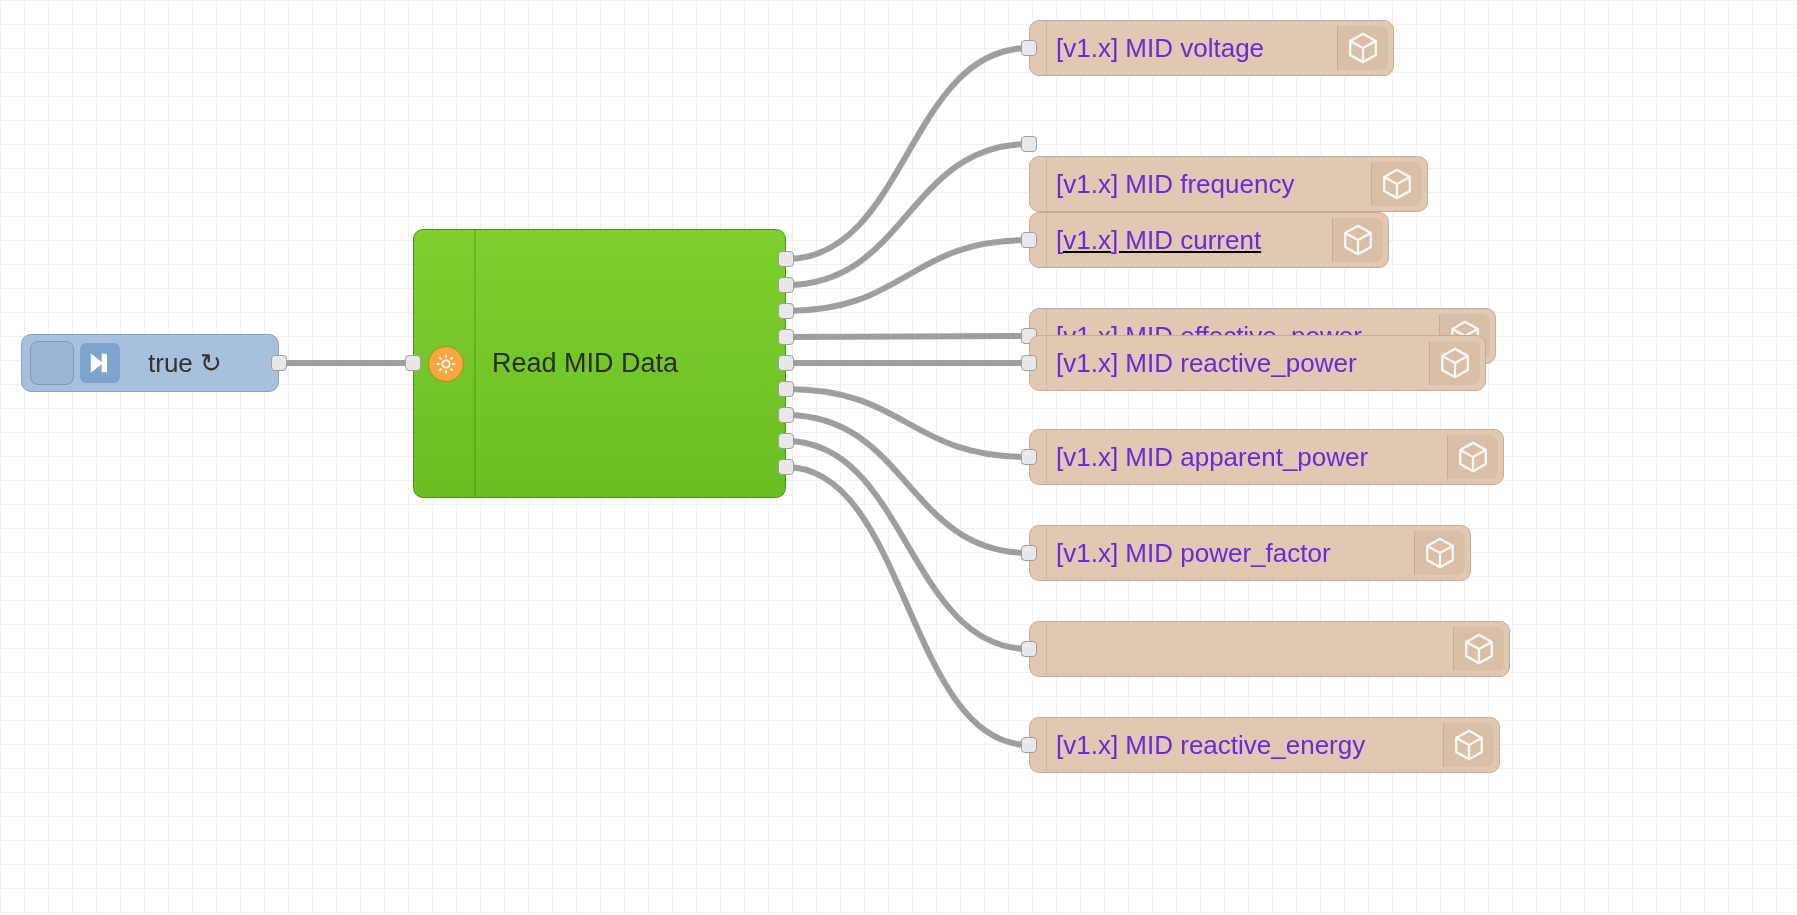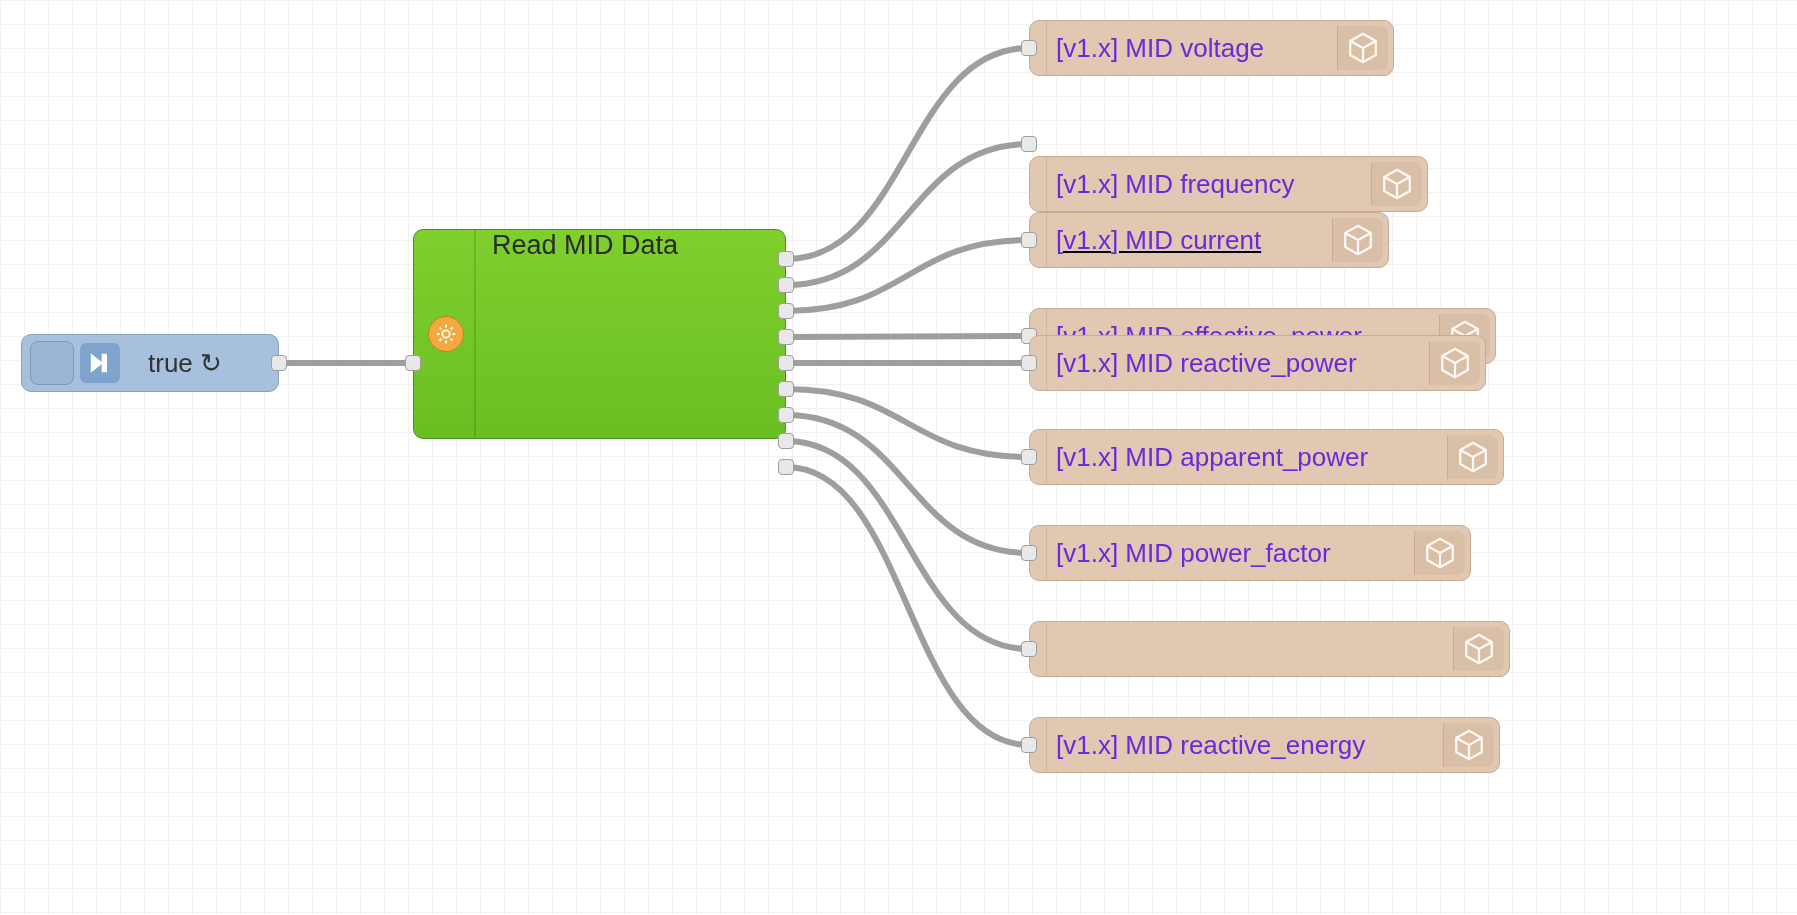--- a/index.html
+++ b/index.html
@@ -10,21 +10,21 @@
   .wire{fill:none;stroke:#9e9e9e;stroke-width:6;stroke-linecap:round}
   .port{position:absolute;width:16px;height:16px;background:#e8e8e8;border:1px solid #9e9e9e;border-radius:4px;box-sizing:border-box}
 
   
   .inject{position:absolute;left:21px;top:334px;width:258px;height:58px;background:#a7c0de;border:1px solid #8aa2bd;border-radius:10px;box-sizing:border-box;display:flex;align-items:center}
   .inject .btn{width:42px;height:42px;margin-left:8px;background:#9bb5d4;border:1px solid #7f98b6;border-radius:8px}
   .inject .arrow-box{width:40px;height:40px;margin-left:6px;background:#7ea3cc;border-radius:6px;display:flex;align-items:center;justify-content:center}
   .inject .label{margin-left:28px;font-size:26px;color:#333}
 
   
-  .func{position:absolute;left:413px;top:229px;width:373px;height:210px;box-sizing:border-box;border-radius:10px;border:1px solid #4e8f1f;background:linear-gradient(#7fcf2d,#69bf22);display:flex;align-items:flex-start}
+  .func{position:absolute;left:413px;top:229px;width:373px;height:269px;box-sizing:border-box;border-radius:10px;border:1px solid #4e8f1f;background:linear-gradient(#7fcf2d,#69bf22);display:flex;align-items:center}
   .func::before{content:"";position:absolute;left:60px;top:0;bottom:0;width:2px;background:rgba(0,0,0,.12)}
   .func .icon{position:absolute;left:14px;top:50%;transform:translateY(-50%);width:34px;height:34px;background:#f4a940;border:1px solid #c77f1e;border-radius:50%;display:flex;align-items:center;justify-content:center}
   .func .label{margin-left:78px;font-size:27px;color:#2b2b2b}
 
   
   .out{position:absolute;height:56px;border:1px solid #c7ab92;border-radius:10px;background:#e0c8b2;display:flex;align-items:center;box-sizing:border-box}
   .out .label{margin-left:26px;font-size:26px;color:#6d28d9;white-space:nowrap}
   .out .iob{position:absolute;right:5px;top:5px;bottom:5px;width:50px;background:#d9bfa6;border-left:1px solid #c7ab92;border-radius:0 8px 8px 0;display:flex;align-items:center;justify-content:center}
   .out::before{content:"";position:absolute;left:16px;top:0;bottom:0;width:1px;background:rgba(0,0,0,.08)}
 </style>

